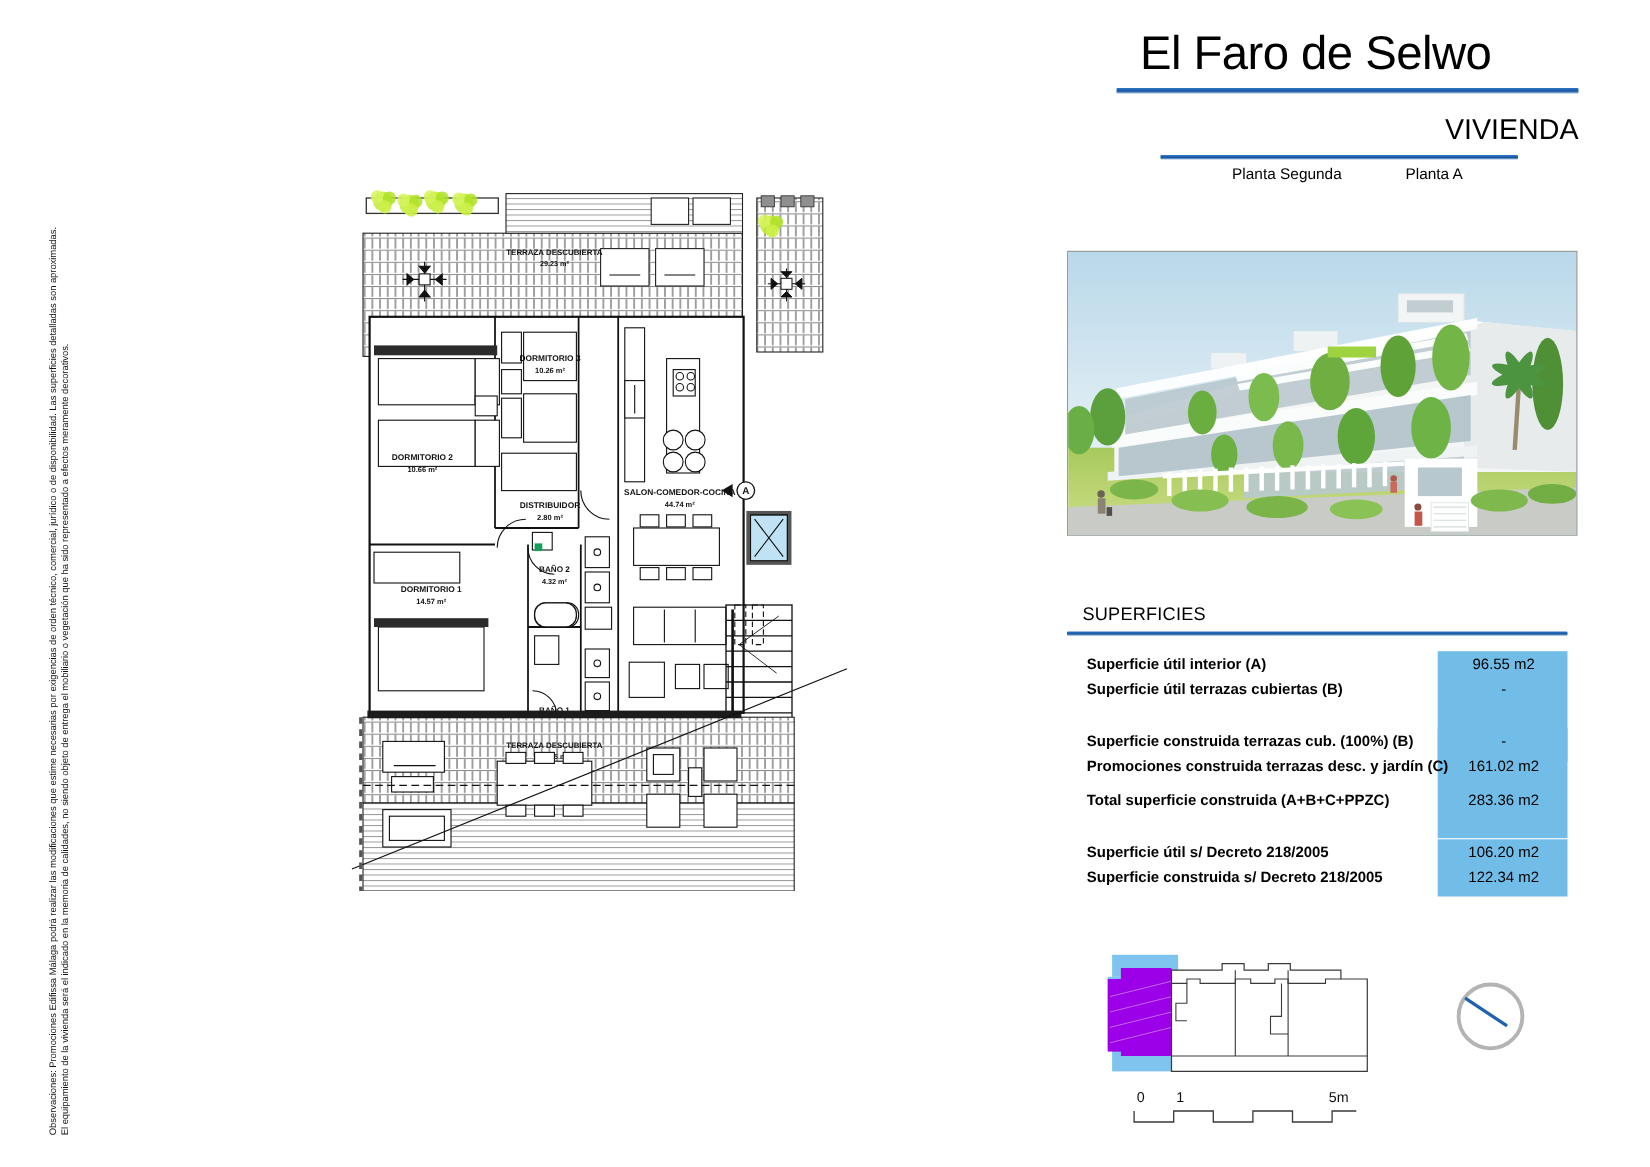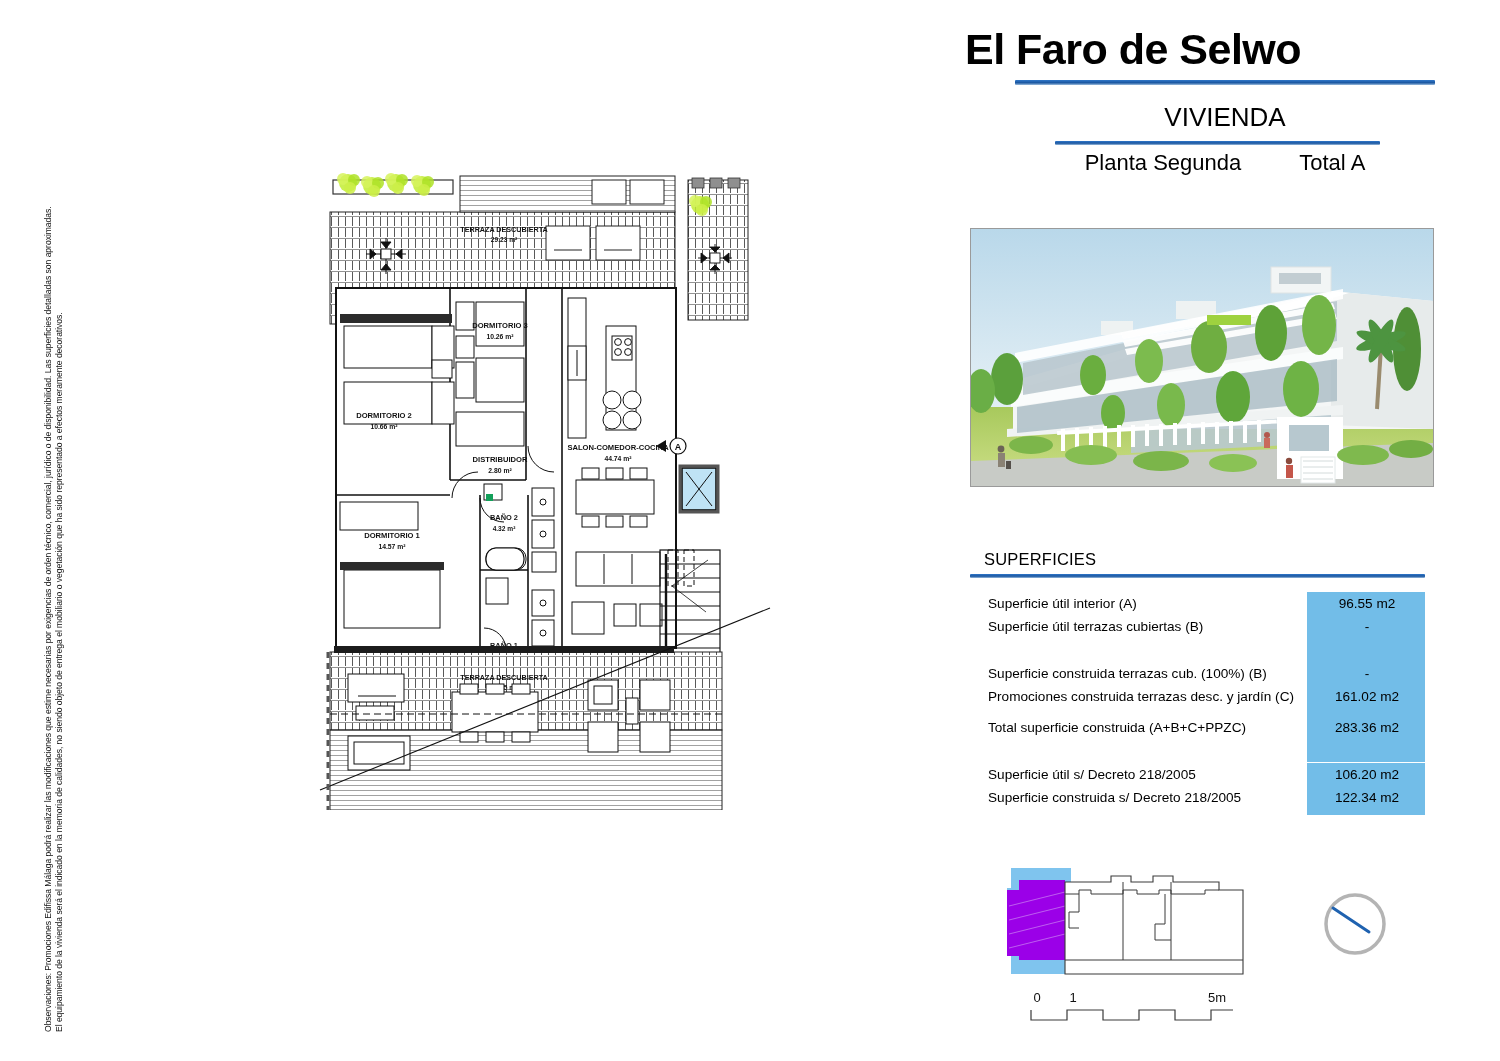--- a/index.html
+++ b/index.html
@@ -15,47 +15,47 @@
   #legal-line-2{left:55px;top:1032px;}
 
   
   #floorplan{position:absolute;left:300px;top:150px;width:480px;height:660px;font-weight:bold;}
   #floorplan svg{display:block;}
 
   
   #right-panel{position:absolute;left:965px;top:0px;width:505px;height:1061px;}
 
   #title-block{position:absolute;left:0;top:28px;width:470px;}
-  #project-title{text-align:left;font-size:43px;font-weight:bold;
+  #project-title{text-align:center;font-size:43px;font-weight:normal;
                  letter-spacing:-0.5px;line-height:1;padding-right:8px;}
   .rule{height:5px;background:linear-gradient(180deg,#2f77c9 0%,#1a56a0 55%,#9dbede 100%);
         border-radius:1px;}
   #rule-title{margin-top:9px;margin-left:50px;width:420px;}
 
-  #subtitle{text-align:center;font-size:26px;margin-top:17px;width:420px;margin-left:50px;}
+  #subtitle{text-align:right;font-size:26px;margin-top:17px;width:420px;margin-left:50px;}
   #rule-sub{margin-top:8px;margin-left:90px;width:325px;height:4px;}
 
   #escalera{text-align:center;font-size:18px;margin-top:13px;width:430px;margin-left:45px;}
-  #planta-row{display:flex;justify-content:center;gap:58px;font-size:22px;
+  #planta-row{display:flex;justify-content:center;gap:58px;font-size:14px;
               margin-top:5px;width:430px;margin-left:45px;}
 
   
   #render-box{position:absolute;left:5px;top:228px;width:462px;height:257px;
               border:1px solid #9a9a9a;overflow:hidden;background:#cfe2ee;}
   #render-box svg{display:block;}
 
   
   #superficies{position:absolute;left:5px;top:522px;width:462px;margin-top:28px;}
   #sup-head{font-size:16.5px;padding-left:14px;letter-spacing:0.2px;}
   #rule-sup{margin-top:5px;width:455px;height:4px;}
 
   .sup-group{position:relative;margin-top:14px;}
   .sup-row{display:flex;align-items:center;height:23px;font-size:13.6px;}
   .sup-row.gap{margin-top:8px;}
-  .sup-label{width:320px;padding-left:18px;white-space:nowrap;}
+  .sup-label{width:320px;padding-left:18px;white-space:nowrap;font-weight:bold;}
   .sup-val{width:118px;text-align:center;font-size:13.6px;}
   .valbox{position:absolute;right:7px;background:#72bde8;}
   #vb1{top:0;height:100px;width:118px;}
   #vb2{top:0;height:100px;width:118px;}
   #vb3{top:0;height:52px;width:118px;}
   .sup-rows{position:relative;z-index:2;}
 
   
   #keyplan{position:absolute;left:40px;top:862px;width:430px;height:170px;}
   #keyplan svg{display:block;}
@@ -322,21 +322,21 @@
 
   <div id="title-block">
     <div id="project-title">El Faro de Selwo</div>
     <div class="rule" id="rule-title"></div>
 
     <div id="subtitle">VIVIENDA</div>
     <div class="rule" id="rule-sub"></div>
 
     <div id="planta-row">
       <span>Planta Segunda</span>
-      <span>Total  A</span>
+      <span>Planta  A</span>
     </div>
   </div>
 
   <div id="render-box">
     <svg width="462" height="257" viewBox="0 0 462 257" xmlns="http://www.w3.org/2000/svg">
       <defs>
         <linearGradient id="sky" x1="0" y1="0" x2="0" y2="1">
           <stop offset="0%" stop-color="#b9d8ea"></stop>
             <stop offset="55%" stop-color="#dcebf3"></stop>
           <stop offset="100%" stop-color="#eef5f7"></stop>

